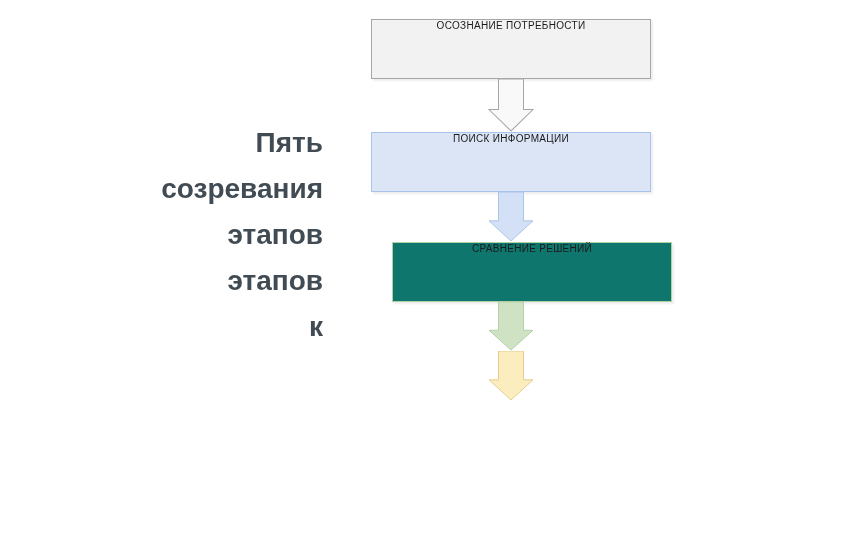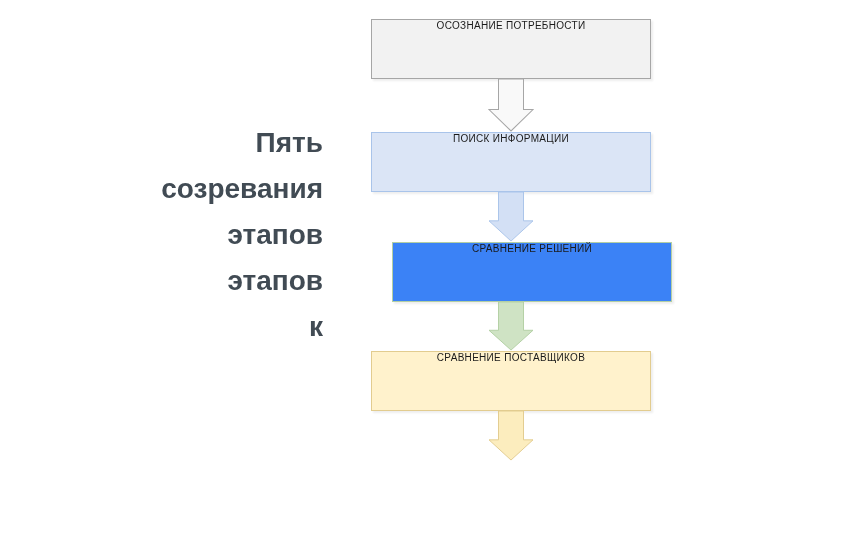--- a/index.html
+++ b/index.html
@@ -68,26 +68,23 @@
       </div>
       <svg width="46" height="53" viewBox="0 0 46 52" preserveAspectRatio="none" class="arrow">
         <polygon points="10.5,0 35.5,0 35.5,30 45,30 23,51 1,30 10.5,30" fill="#f9f9f9" stroke="#a6a6a6" stroke-width="1"></polygon>
       </svg>
       <div class="stage-box" style="background: rgb(219, 229, 246); border-color: rgb(169, 196, 234);">
         <span style="color: rgb(26, 26, 26);">ПОИСК ИНФОРМАЦИИ</span>
       </div>
       <svg width="46" height="50" viewBox="0 0 46 52" preserveAspectRatio="none" class="arrow">
         <polygon points="10.5,0 35.5,0 35.5,30 45,30 23,51 1,30 10.5,30" fill="#d3e0f5" stroke="#a9c4ea" stroke-width="1"></polygon>
       </svg>
-      <div class="stage-box" style="background: #3b82f6; border-color: rgb(179, 207, 164); margin-left: 42px;">
+      <div class="stage-box" style="background: #0f766e; border-color: rgb(179, 207, 164); margin-left: 42px;">
         <span style="color: rgb(26, 26, 26);">СРАВНЕНИЕ РЕШЕНИЙ</span>
       </div>
       <svg width="46" height="49" viewBox="0 0 46 52" preserveAspectRatio="none" class="arrow">
         <polygon points="10.5,0 35.5,0 35.5,30 45,30 23,51 1,30 10.5,30" fill="#cfe3c4" stroke="#b3cfa4" stroke-width="1"></polygon>
       </svg>
-      <div class="stage-box" style="background: rgb(255, 242, 204); border-color: rgb(226, 204, 143);">
-        <span style="color: rgb(26, 26, 26);">СРАВНЕНИЕ ПОСТАВЩИКОВ</span>
-      </div>
       <svg width="46" height="50" viewBox="0 0 46 52" preserveAspectRatio="none" class="arrow">
         <polygon points="10.5,0 35.5,0 35.5,30 45,30 23,51 1,30 10.5,30" fill="#fcedbe" stroke="#e2cc8f" stroke-width="1"></polygon>
       </svg>
     </div>
 </div>
 
 </body></html>

